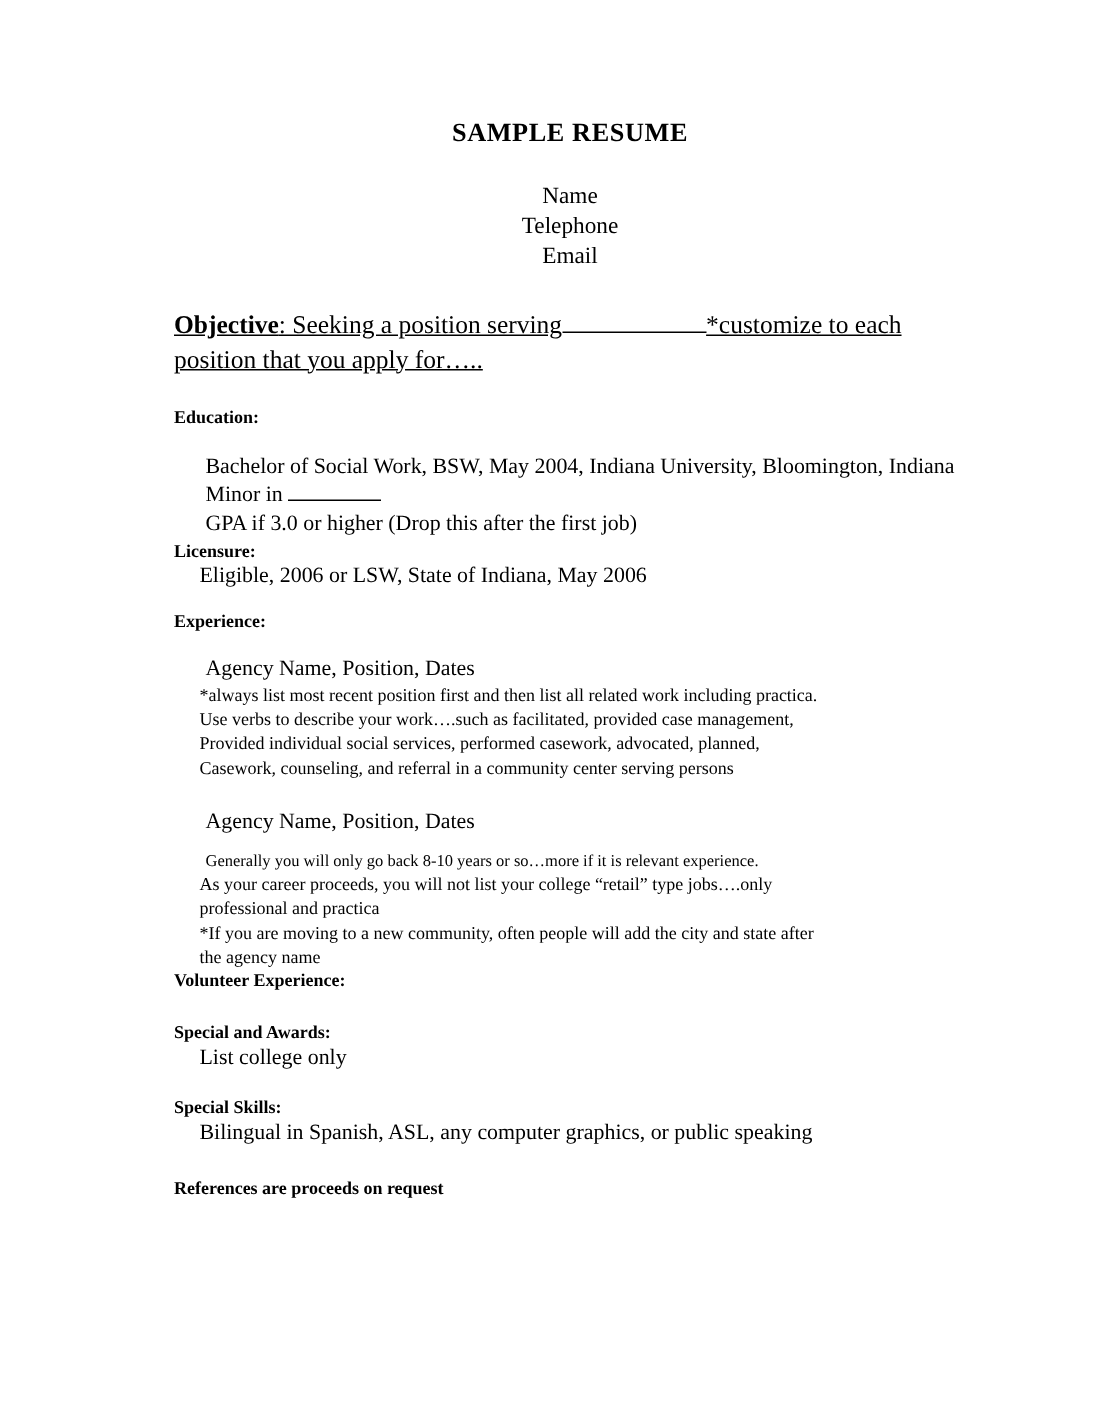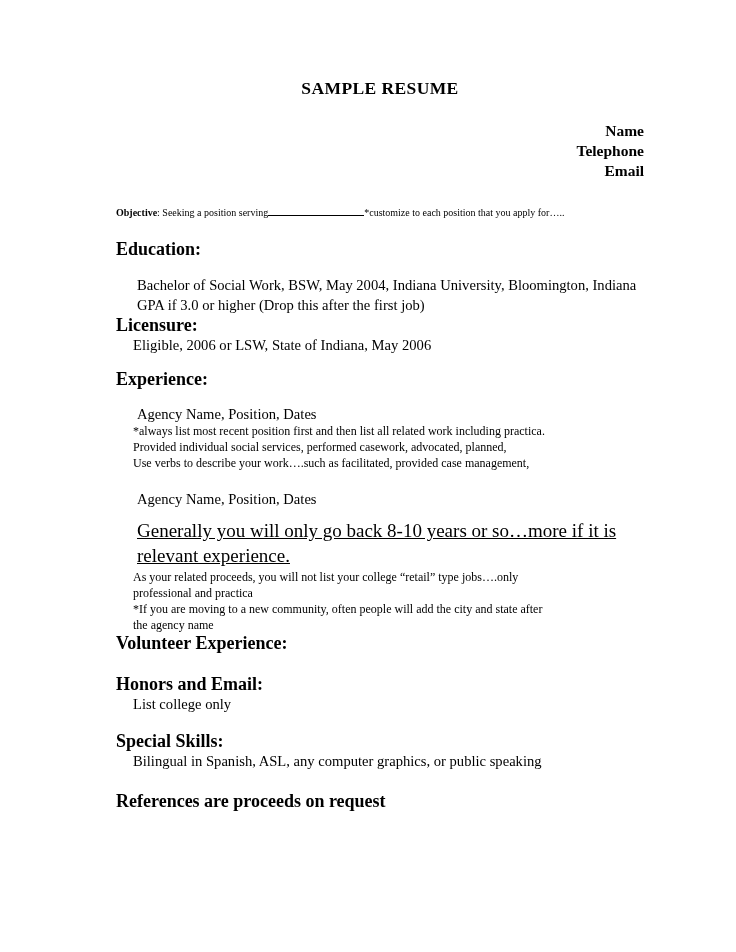--- a/index.html
+++ b/index.html
@@ -29,33 +29,34 @@
     width: 528px;
   }
   .title {
     text-align: center;
     font-weight: bold;
     font-size: 17.5px;
     letter-spacing: 0.4px;
     margin: 0 0 22px 0;
   }
   .contact {
-    text-align: right;
-    font-weight: bold;
+    text-align: center;
+    font-weight: normal;
     font-size: 15.5px;
     line-height: 1.28;
     margin: 0 0 26px 0;
   }
   .contact div {
     margin: 0;
   }
   p, .block {
-    font-size: 10px;
+    font-size: 17px;
     line-height: 1.3;
     margin: 0;
+    text-decoration: underline;
   }
   .objective {
     margin-bottom: 20px;
   }
   .bold {
     font-weight: bold;
   }
   .fill {
     display: inline-block;
     border-bottom: 1px solid #000;
@@ -63,21 +64,21 @@
     vertical-align: baseline;
   }
   .fill-sm {
     display: inline-block;
     border-bottom: 1px solid #000;
     width: 62px;
     vertical-align: baseline;
   }
   .section-head {
     font-weight: bold;
-    font-size: 18px;
+    font-size: 12px;
     margin: 0;
   }
   .gap-16 { height: 16px; }
   .gap-13 { height: 13px; }
   .gap-10 { height: 10px; }
   .gap-20 { height: 20px; }
   .indent1 {
     margin-left: 21px;
   }
   .indent2 {
@@ -91,24 +92,23 @@
     font-weight: normal;
     font-size: 14.6px;
     margin-left: 21px;
   }
   .para {
     font-size: 12px;
     line-height: 1.34;
     margin-left: 17px;
   }
   .para-tight {
-    font-size: 19px;
+    font-size: 11px;
     line-height: 1.34;
     margin-left: 21px;
-    text-decoration: underline;
   }
 </style>
 </head>
 <body>
 
 <div class="page">
   <div class="doc">
 
     <div class="title">SAMPLE RESUME</div>
 
@@ -116,47 +116,49 @@
       <div>Name</div>
       <div>Telephone</div>
       <div>Email</div>
     </div>
 
     <p class="objective"><span class="bold">Objective</span><span>: Seeking a position serving</span><span class="fill"></span><span>*customize to each position that you apply for…..</span></p>
 
     <div class="section-head">Education:</div>
     <div class="gap-16"></div>
     <div class="indent1 body-line">Bachelor of Social Work, BSW, May 2004, Indiana University, Bloomington, Indiana</div>
+    <div class="indent1 body-line"><span>Minor in </span><span class="fill-sm"></span></div>
     <div class="indent1 body-line">GPA if 3.0 or higher (Drop this after the first job)</div>
 
     <div class="section-head">Licensure:</div>
     <div class="indent2 body-line">Eligible, 2006    or LSW,  State of Indiana, May 2006</div>
 
     <div class="gap-13"></div>
     <div class="section-head">Experience:</div>
     <div class="gap-16"></div>
 
     <div class="sub-head">Agency Name, Position, Dates</div>
     <div class="para">*always list most recent position first and then list all related work including practica.</div>
+    <div class="para">Use verbs to describe your work….such as facilitated, provided case management,</div>
     <div class="para">Provided individual social services, performed casework, advocated, planned,</div>
-    <div class="para">Use verbs to describe your work….such as facilitated, provided case management,</div>
+    <div class="para">Casework, counseling, and referral  in a community center serving persons</div>
 
     <div class="gap-20"></div>
     <div class="sub-head">Agency Name, Position, Dates</div>
     <div class="gap-10"></div>
     <div class="para-tight">Generally you will only go back 8-10 years or so…more if it is relevant experience.</div>
-    <div class="para">As your related proceeds, you will not list your college “retail” type jobs….only</div>
+    <div class="para">As your career proceeds, you will not list your college “retail” type jobs….only</div>
     <div class="para">professional and practica</div>
     <div class="para">*If you are moving to a new community, often people will add the city and state after</div>
     <div class="para">the agency name</div>
 
     <div class="section-head">Volunteer Experience:</div>
 
     <div class="gap-20"></div>
-    <div class="section-head"><span>Honors and Email</span><span>:</span></div>
+    <div class="section-head"><span>Special and Awards</span><span>:</span></div>
     <div class="indent2 body-line">List college only</div>
 
     <div class="gap-16"></div>
     <div class="section-head">Special Skills:</div>
     <div class="indent2 body-line">Bilingual in Spanish, ASL, any computer graphics, or public speaking</div>
 
     <div class="gap-20"></div>
     <div class="section-head">References are proceeds on request</div>
 
   </div>

